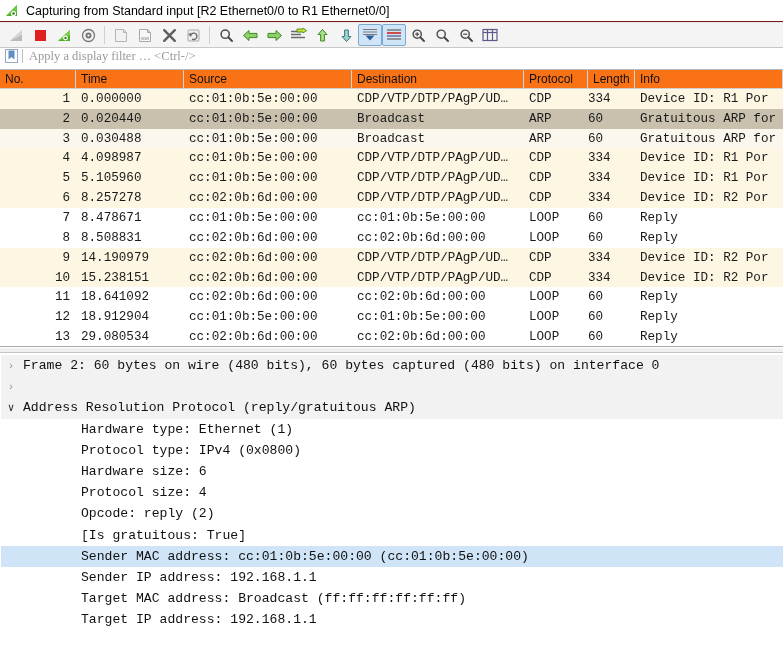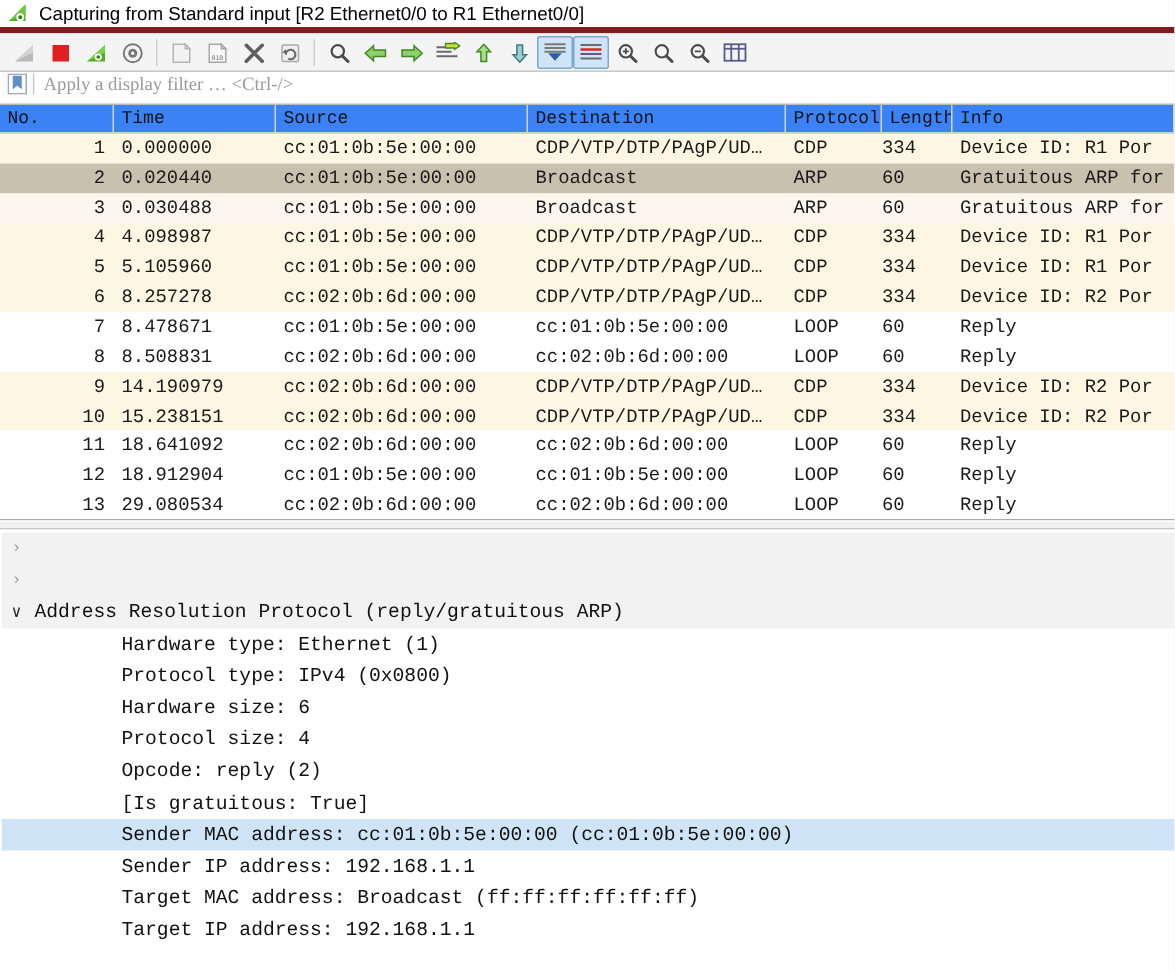--- a/index.html
+++ b/index.html
@@ -16,21 +16,21 @@
     background: #f0f0f0;
     position: relative;
   }
 
   
   .titlebar {
     height: 22px; flex: 0 0 22px;
     background: #ffffff;
     display: flex; align-items: center;
     padding-left: 4px;
-    border-bottom: 4px solid #7f1d1d;
+    border-bottom: 1px solid #7f1d1d;
   }
   .title-icon { width: 16px; height: 16px; margin-right: 6px; flex: 0 0 16px; }
   .title-text {
     font-size: 12.5px; color: #000; white-space: nowrap;
     font-family: "Liberation Sans", sans-serif;
   }
 
   
   .menubar {
     height: 24px; flex: 0 0 24px;
@@ -93,23 +93,23 @@
   .packet-list {
     flex: 0 0 277px;
     display: flex; flex-direction: column;
     background: #ffffff;
     overflow: hidden;
     border-bottom: 1px solid #aaaaaa;
   }
   .plist-header {
     height: 19px; flex: 0 0 19px;
     display: flex;
-    background: #3b82f6;
+    background: #f97316;
     border-bottom: 1px solid #cfcfcf;
-    font-family: Liberation Mono, monospace;
+    font-family: Liberation Sans, sans-serif;
     font-size: 12px;
     color: #111;
   }
   .plist-header .hcell {
     display: flex; align-items: center;
     padding-left: 5px;
     border-right: 1px solid #d4d4d4;
     overflow: hidden; white-space: nowrap;
   }
   .plist-body { flex: 1 1 auto; overflow: hidden; }
@@ -462,20 +462,21 @@
       </div>
   </div>
 
   <div class="splitter"></div>
 
   <div class="detail-pane" id="detail-pane">
       <div class="drow top">
         <div class="dtw">
           <span class="chev-collapsed">›</span>
         </div>
+        <div class="dtext">Frame 2: 60 bytes on wire (480 bits), 60 bytes captured (480 bits) on interface 0</div>
       </div>
       <div class="drow top">
         <div class="dtw">
           <span class="chev-collapsed">›</span>
         </div>
       </div>
       <div class="drow top">
         <div class="dtw">
           <span class="chev-expanded">∨</span>
         </div>

